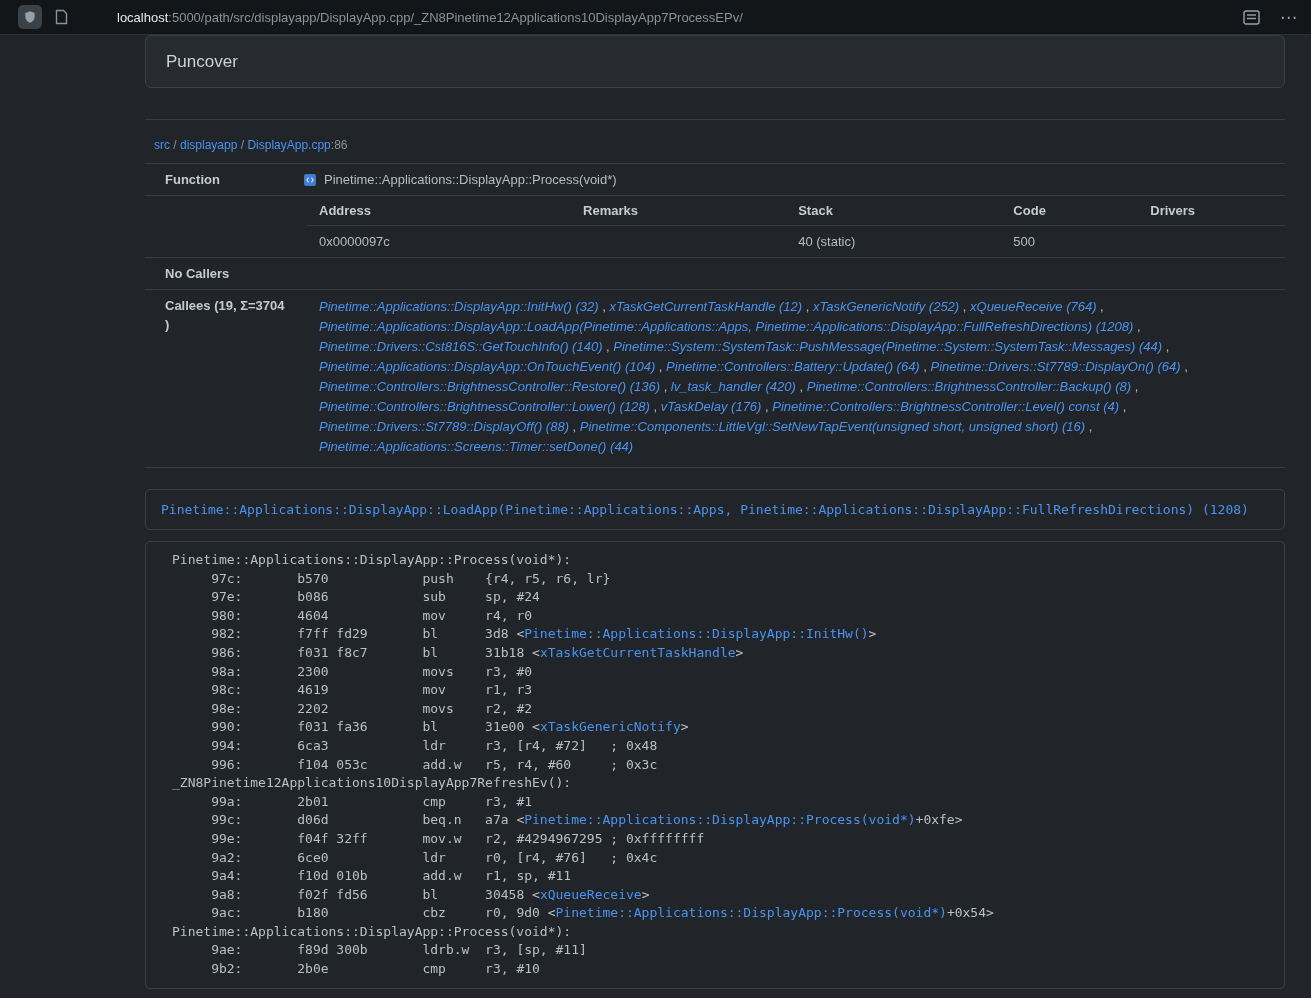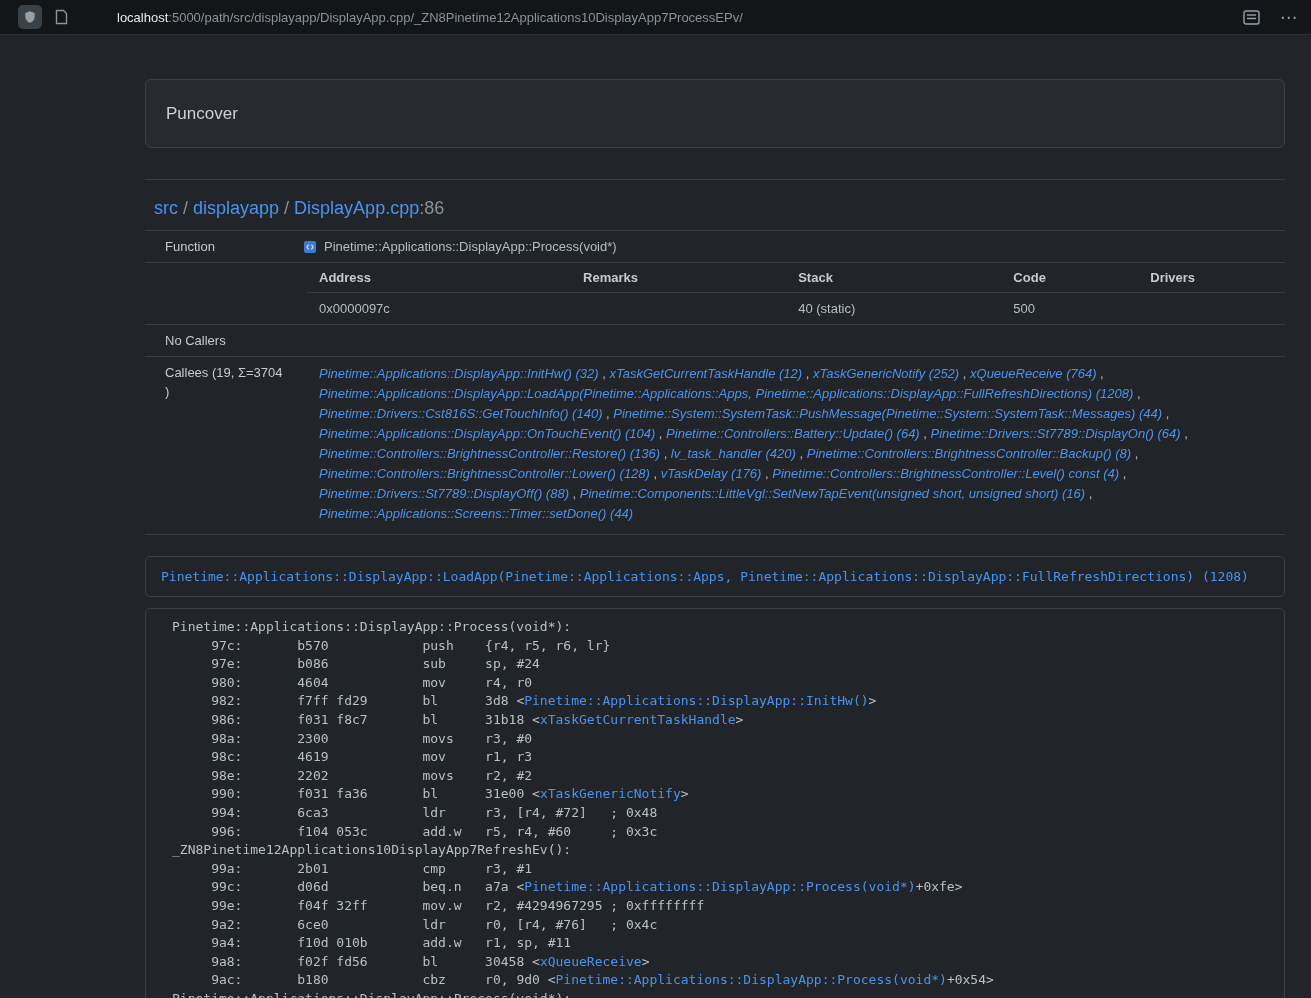--- a/index.html
+++ b/index.html
@@ -38,37 +38,37 @@
     margin-left:9px;flex:1 1 auto;overflow:hidden;white-space:nowrap;
     font-size:13px;color:var(--muted);
   }
   .url .host{color:#e8ebed;padding-left:40px;}
   .reader-ic{flex:0 0 auto;margin-right:20px;}
   .dots{flex:0 0 auto;margin-right:13px;color:#9aa1a8;font-size:17px;letter-spacing:1px;line-height:1;}
 
   
   .page{position:absolute;left:145px;top:35px;width:1140px;}
   .jumbo{
-    margin-top:44px;background:var(--panel);
+    background:var(--panel);
     border:1px solid var(--boxborder);border-radius:6px;
-    padding:23px 20px;
+    padding:15px 20px;
   }
   .title{font-size:17px;font-weight:500;color:#ccd1d5;line-height:21px;}
   .rule{border:0;border-top:1px solid var(--border);margin:31px 0 0;}
-  .crumbs{margin:18px 0 11px;padding-left:9px;font-size:18px;color:var(--muted);}
+  .crumbs{margin:18px 0 11px;padding-left:9px;font-size:12px;color:var(--muted);}
   .crumbs a{color:var(--link);}
 
   
   .ftable{
     border-top:1px solid var(--border);border-bottom:1px solid var(--border);
     font-size:13px;
   }
   .frow{display:grid;grid-template-columns:147px 1fr;}
   .frow + .frow{border-top:1px solid var(--border);gap:15px;}
-  .flabel{font-weight:400;color:var(--label);padding:6px 6px 6px 20px;line-height:19px;}
+  .flabel{font-weight:700;color:var(--label);padding:6px 6px 6px 20px;line-height:19px;}
   .fcell{padding:6px 12px;line-height:19px;color:var(--text);}
   .symbol-cell{display:flex;align-items:center;gap:8px;}
   .stats-wrap{padding:0;}
   table.stats{width:100%;border-collapse:collapse;font-size:13px;}
   .stats th{
     text-align:left;font-weight:700;color:var(--label);
     padding:5px 12px;border-bottom:1px solid var(--border);line-height:19px;
   }
   .stats td{padding:6px 12px;line-height:19px;color:var(--text);}
   .stats th:nth-child(1),.stats td:nth-child(1){width:27%;}

